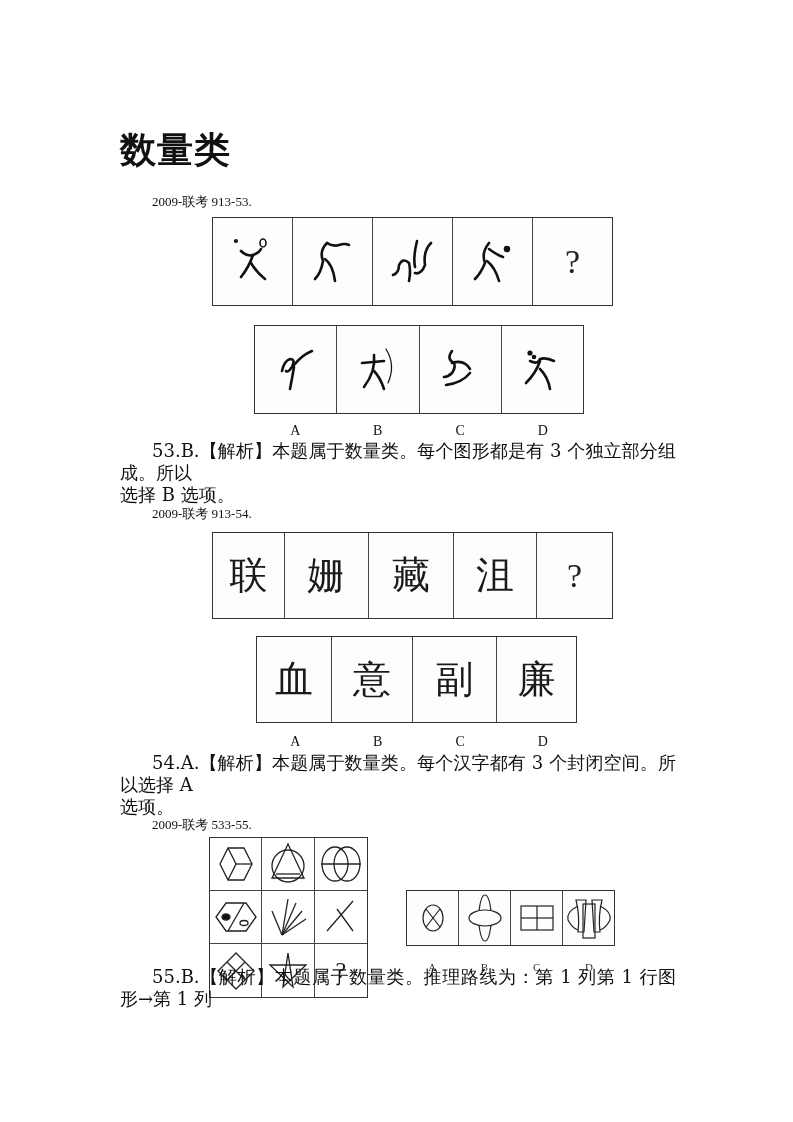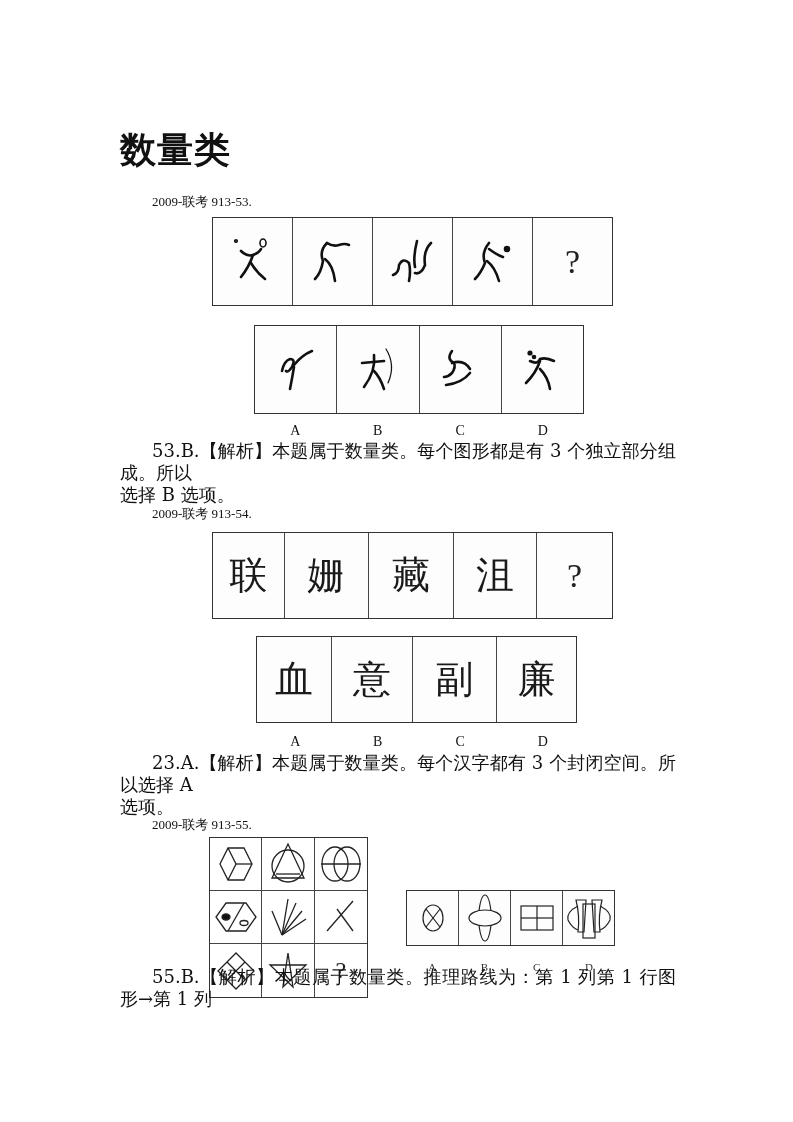--- a/index.html
+++ b/index.html
@@ -147,25 +147,25 @@
 </div>
 
 <div class="abs labels" style="left:254px;top:734px;width:330px;">
   <span>A</span>
   <span>B</span>
   <span>C</span>
   <span>D</span>
 </div>
 
 <div class="abs para" style="top:752px;">
-  <div>23.A.【解析】本题属于数量类。每个汉字都有 3 个封闭空间。所以选择 A</div>
+  <div>54.A.【解析】本题属于数量类。每个汉字都有 3 个封闭空间。所以选择 A</div>
   <div style="text-indent:0">选项。</div>
 </div>
 
-<div class="abs qhead" style="left:152px;top:816px;">2009-联考 913-55.</div>
+<div class="abs qhead" style="left:152px;top:816px;">2009-联考 533-55.</div>
 
 <div class="abs grid" style="left:209px;top:837px;width:159px;height:161px;">
   <div class="gcell">
     <svg width="36" height="40" viewBox="0 0 36 40">
       <g fill="none" stroke="#222" stroke-width="1.3">
         <polygon points="10,4 26,4 34,20 26,36 10,36 2,20"></polygon>
         <path d="M10 4 L18 20 L10 36"></path>
         <path d="M18 20 L34 20"></path>
       </g>
     </svg>

